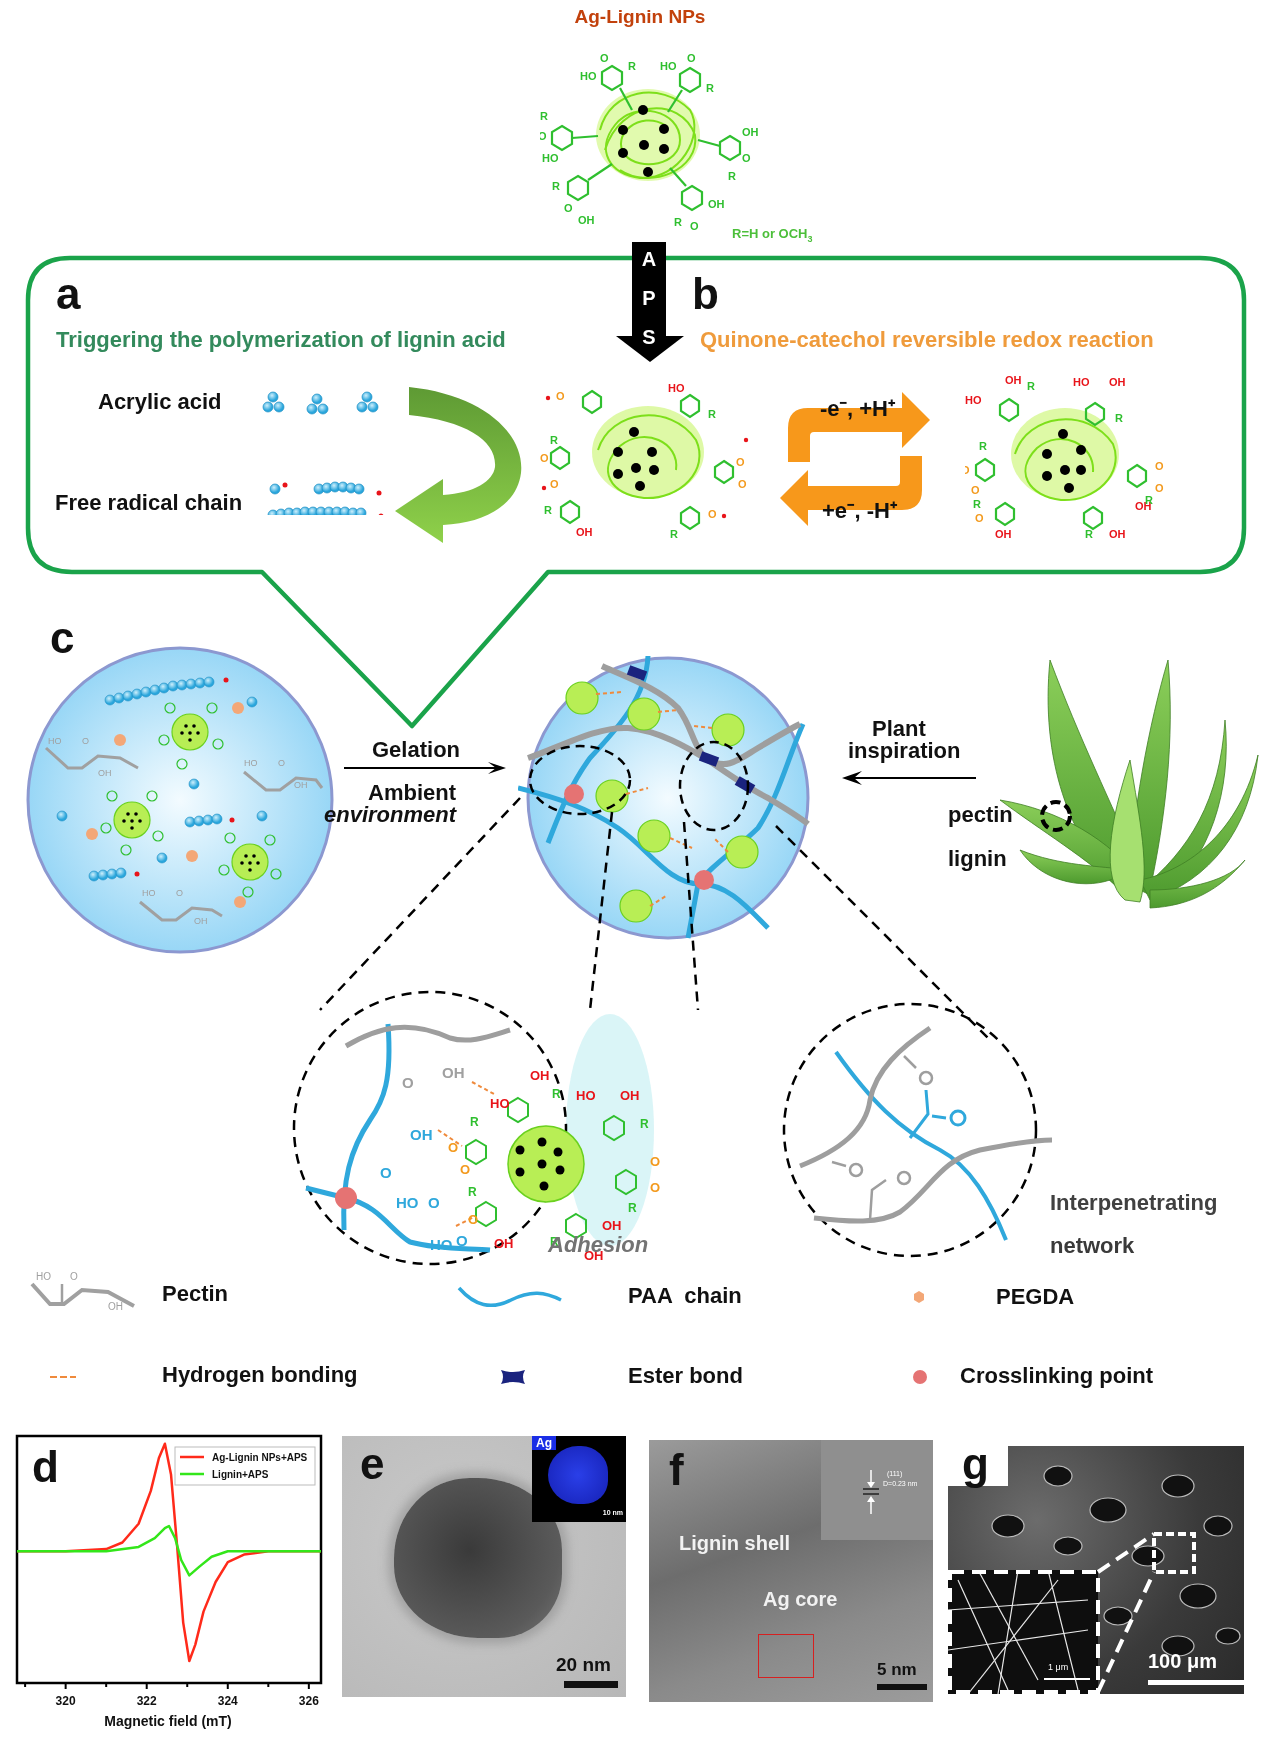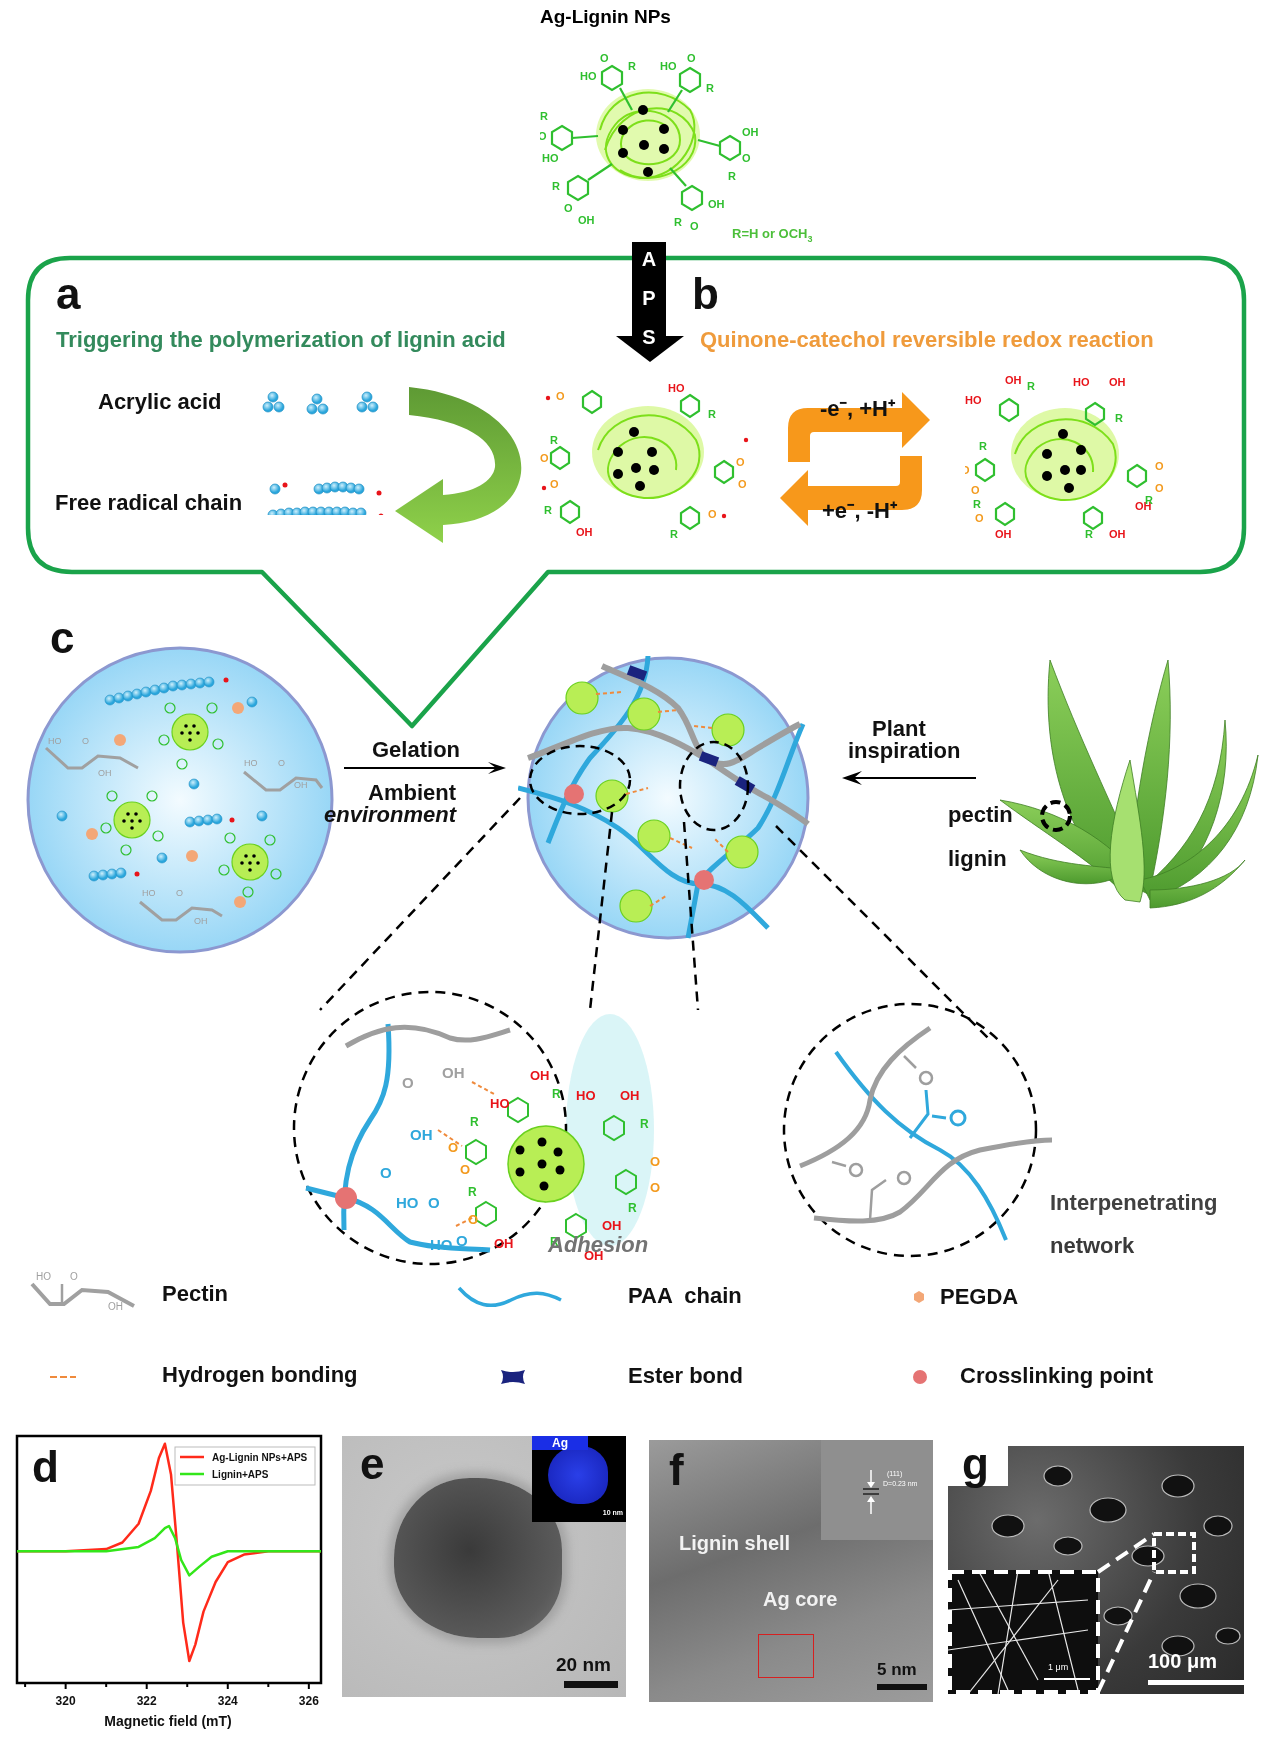--- a/index.html
+++ b/index.html
@@ -7,21 +7,21 @@
   .abs{position:absolute;}
   .b{font-weight:bold;}
   svg text{font-family:"Liberation Sans",sans-serif;}
   .lbl{font-size:22px;font-weight:bold;color:#111;}
   .panel-letter{font-size:44px;font-weight:bold;color:#111;line-height:1;}
   .em-img{position:absolute;overflow:hidden;}
 </style>
 </head>
 <body>
 
-<div class="abs b" style="left:540px;top:6px;width:200px;text-align:left;font-size:19px;color:#000000;">Ag-Lignin NPs</div>
+<div class="abs b" style="left:540px;top:6px;width:200px;text-align:center;font-size:19px;color:#c2410c;">Ag-Lignin NPs</div>
 
 <svg class="abs" style="left:540px;top:40px" width="230" height="190">
   <g>
     <ellipse cx="108" cy="95" rx="52" ry="46" fill="#c8f56b" opacity="0.55"></ellipse>
     <path d="M60 90 C70 50,120 40,150 70 C165 95,140 140,100 138 C70 135,55 110,75 85 C95 60,140 70,140 100 C140 125,100 132,85 115 C70 95,100 70,125 85" fill="none" stroke="#7ddf1a" stroke-width="2"></path>
     <path d="M65 110 C80 60,140 55,155 95 C160 130,110 150,80 130" fill="none" stroke="#7ddf1a" stroke-width="2"></path>
   </g>
   <g fill="#000">
     <circle cx="103" cy="70" r="5"></circle>
       <circle cx="83" cy="90" r="5"></circle>
@@ -550,21 +550,21 @@
   <div class="abs lbl" style="left:162px;top:1281px;">Pectin</div>
 
   <svg class="abs" style="left:455px;top:1282px" width="110" height="30">
     <path d="M4 6 C20 24,36 28,56 18 C76 8,90 10,106 18" fill="none" stroke="#2fa8dc" stroke-width="3.5"></path>
   </svg>
   <div class="abs lbl" style="left:628px;top:1283px;white-space:pre;">PAA  chain</div>
 
   <svg class="abs" style="left:912px;top:1290px" width="14" height="14">
     <polygon points="7,1 12,4 12,10 7,13 2,10 2,4" fill="#f3a777"></polygon>
   </svg>
-  <div class="abs lbl" style="left:940px;top:1284px;">PEGDA</div>
+  <div class="abs lbl" style="left:996px;top:1284px;">PEGDA</div>
 
   <svg class="abs" style="left:48px;top:1372px" width="30" height="10">
     <line x1="2" y1="5" x2="28" y2="5" stroke="#ef8a3c" stroke-width="2" stroke-dasharray="7 3"></line>
   </svg>
   <div class="abs lbl" style="left:162px;top:1362px;">Hydrogen bonding</div>
 
   <svg class="abs" style="left:500px;top:1369px" width="26" height="16">
     <path d="M1 1 Q13 5 25 1 Q21 8 25 15 Q13 11 1 15 Q5 8 1 1 Z" fill="#1a237e"></path>
   </svg>
   <div class="abs lbl" style="left:628px;top:1363px;">Ester bond</div>
@@ -603,21 +603,21 @@
     <text x="212" y="58" font-size="10" font-weight="bold" fill="#111">Lignin+APS</text>
   </g>
   <text x="32" y="62" font-size="44" font-weight="bold" fill="#111">d</text>
   <text x="168" y="306" text-anchor="middle" font-size="14" font-weight="bold" fill="#111">Magnetic field (mT)</text>
 </svg>
 
 <div class="em-img" style="left:342px;top:1436px;width:284px;height:261px;background:radial-gradient(circle at 40% 40%,#c9c9c9,#b7b7b7);">
   <div class="abs" style="left:52px;top:42px;width:168px;height:160px;background:radial-gradient(circle at 45% 45%,#3a3a3a,#5a5a5a 70%,#777);border-radius:45% 50% 38% 50%/50% 45% 40% 45%;box-shadow:0 0 10px 6px rgba(150,150,150,.7);"></div>
   <div class="abs" style="left:190px;top:0;width:94px;height:86px;background:#000;">
     <div class="abs" style="left:16px;top:10px;width:60px;height:58px;border-radius:50% 45% 40% 50%;background:radial-gradient(circle,#2a3fe8,#1520b4);"></div>
-    <div class="abs b" style="left:0;top:0;background:#1a2ee6;color:#fff;font-size:12px;padding:0 20px;">Ag</div>
+    <div class="abs b" style="left:0;top:0;background:#1a2ee6;color:#fff;font-size:12px;padding:0 4px;">Ag</div>
     <div class="abs b" style="right:3px;bottom:6px;color:#fff;font-size:7px;">10 nm</div>
   </div>
   <div class="abs" style="left:18px;top:6px;font-size:44px;font-weight:bold;color:#111;line-height:1;">e</div>
   <div class="abs b" style="left:214px;top:218px;font-size:19px;color:#111;">20 nm</div>
   <div class="abs" style="left:222px;top:245px;width:54px;height:7px;background:#111;"></div>
 </div>
 
 <div class="em-img" style="left:649px;top:1440px;width:284px;height:262px;background:linear-gradient(160deg,#9b9b9b 0%,#6d6d6d 40%,#8a8a8a 70%,#9c9c9c 100%);">
   <div class="abs" style="left:172px;top:0;width:112px;height:100px;background:#8f8f8f;">
     <svg class="abs" style="left:40px;top:30px" width="20" height="44">

